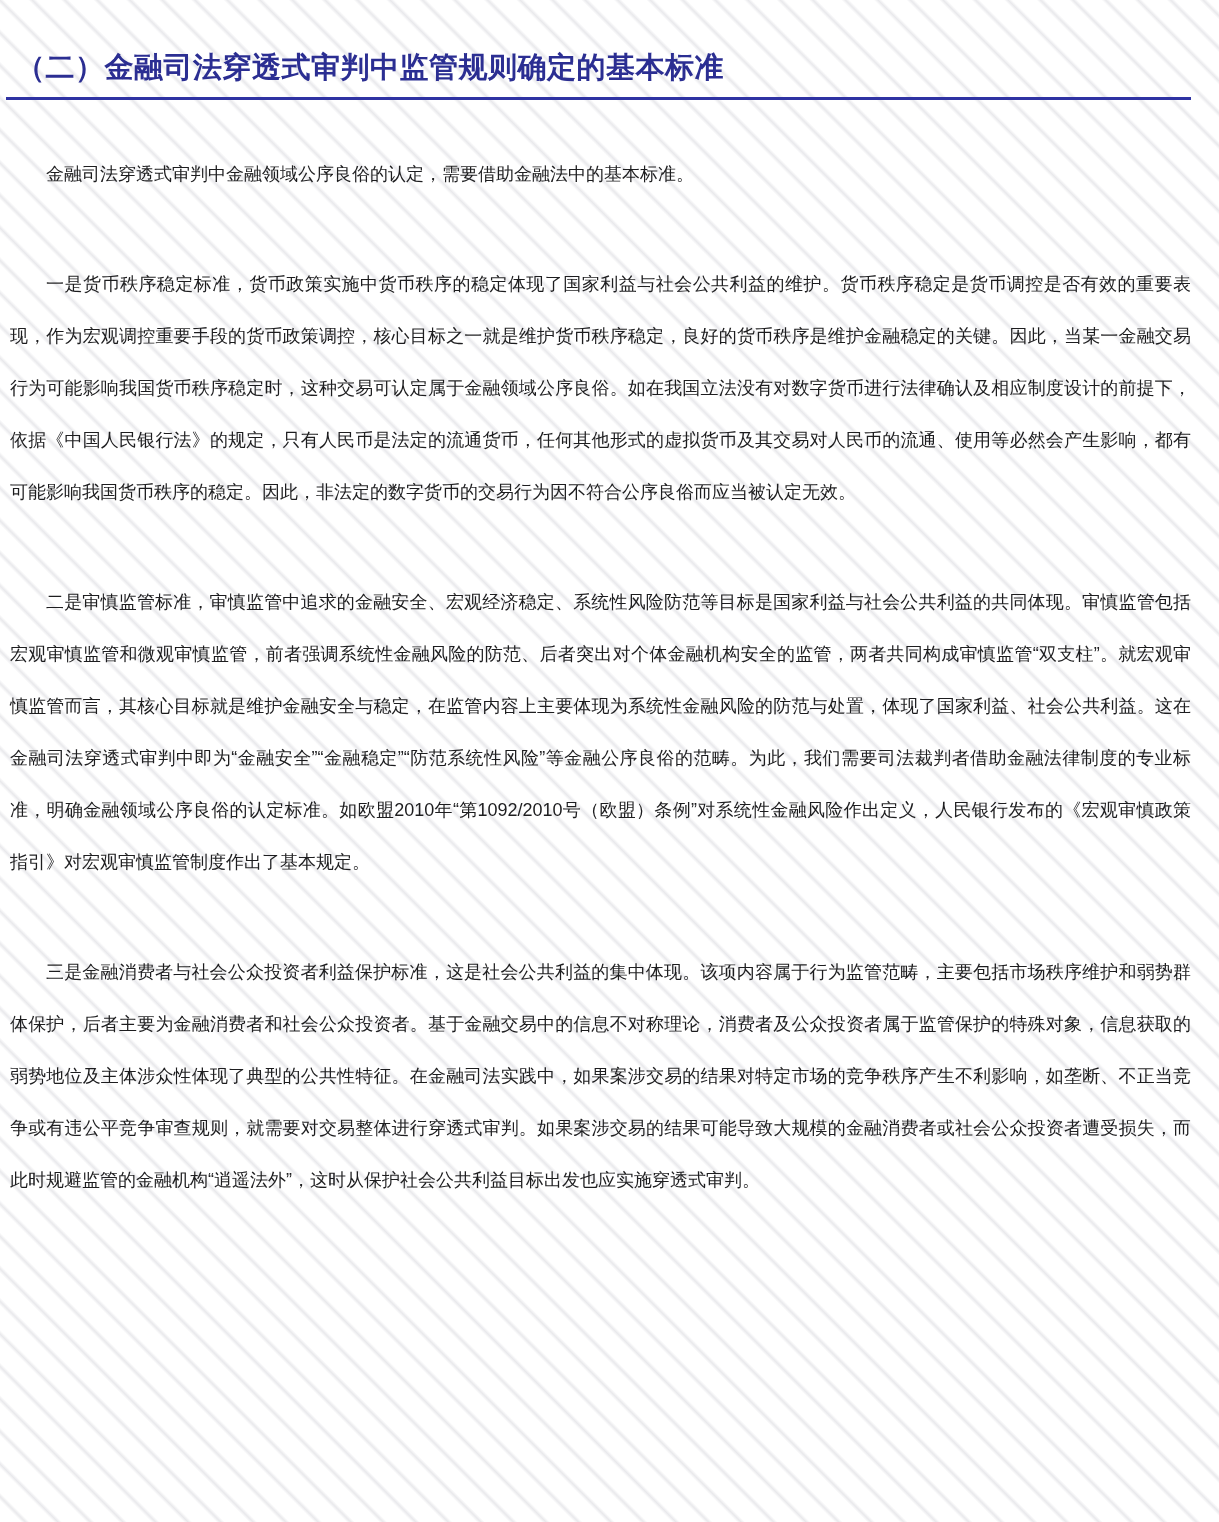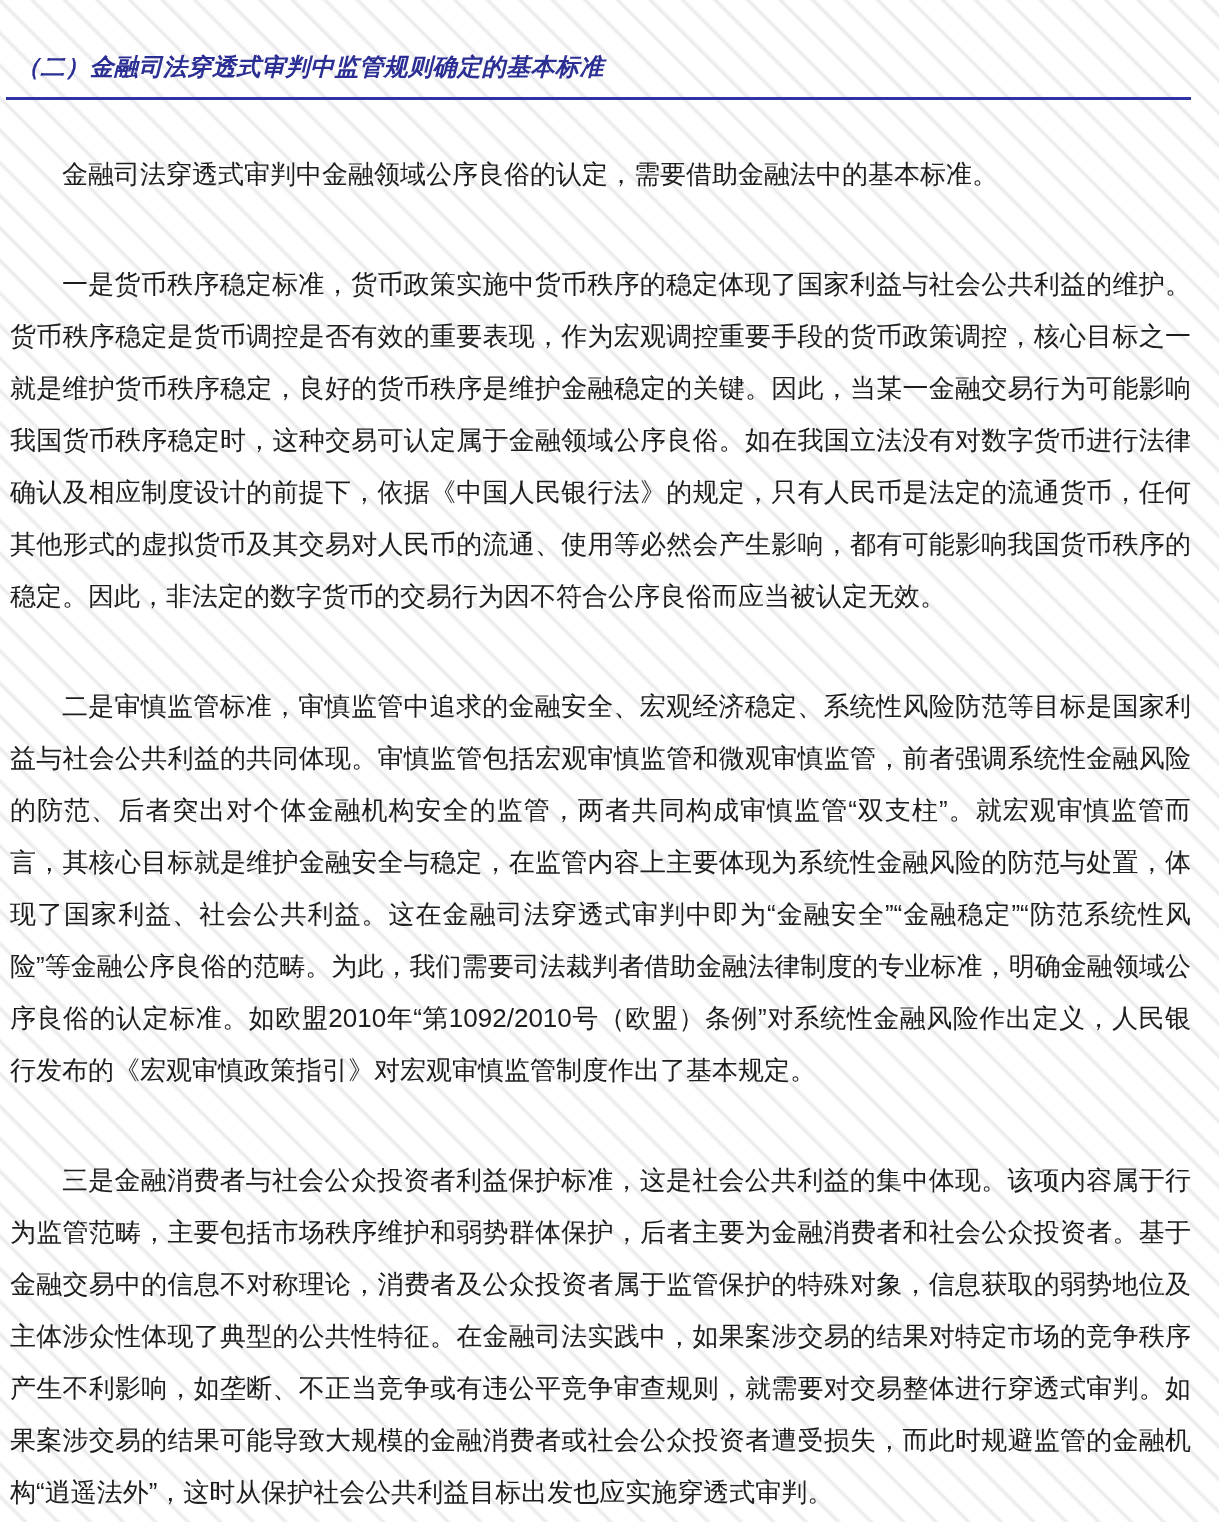--- a/index.html
+++ b/index.html
@@ -25,35 +25,34 @@
     font-family:"Liberation Sans","DejaVu Sans",sans-serif;
   }
   .page{
     box-sizing:border-box;
     width:1219px;
     height:1522px;
     padding:50px 28px 0 10px;
   }
   .heading{
     margin:0 0 0 6px;
-    font-size:24px;
+    font-size:29px;
     line-height:34px;
     font-weight:bold;
     color:var(--heading);
     letter-spacing:0.5px;
-    font-style:italic;
   }
   .divider{
     height:3px;
     background:var(--divider);
     margin:13px 0 0 -4px;
   }
   .body{
     margin-top:48px;
-    font-size:26px;
+    font-size:18px;
     line-height:52px;
     color:var(--body-text);
     text-align:justify;
     text-justify:inter-character;
   }
   .para{
     margin:0 0 58px 0;
     text-indent:2em;
   }
   .para:last-child{margin-bottom:0;}

